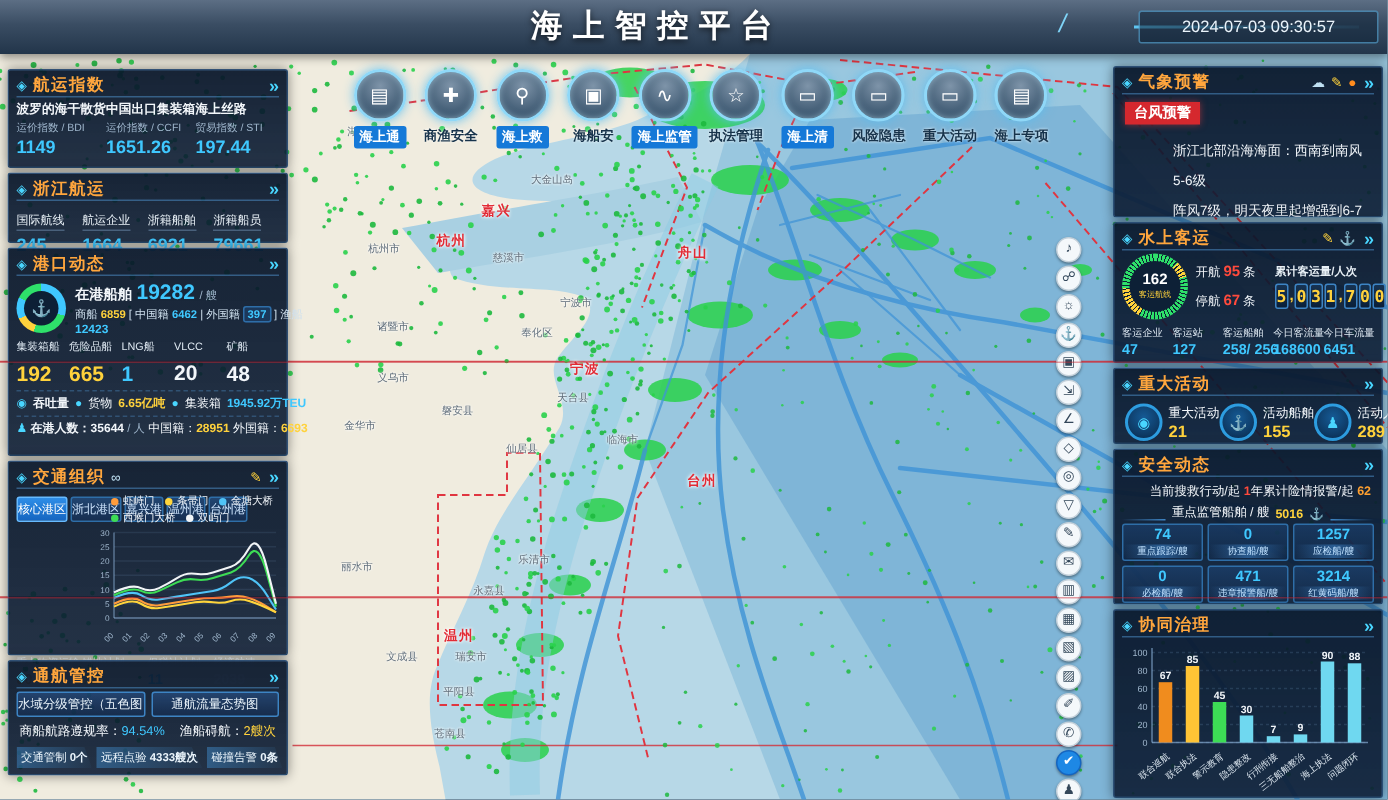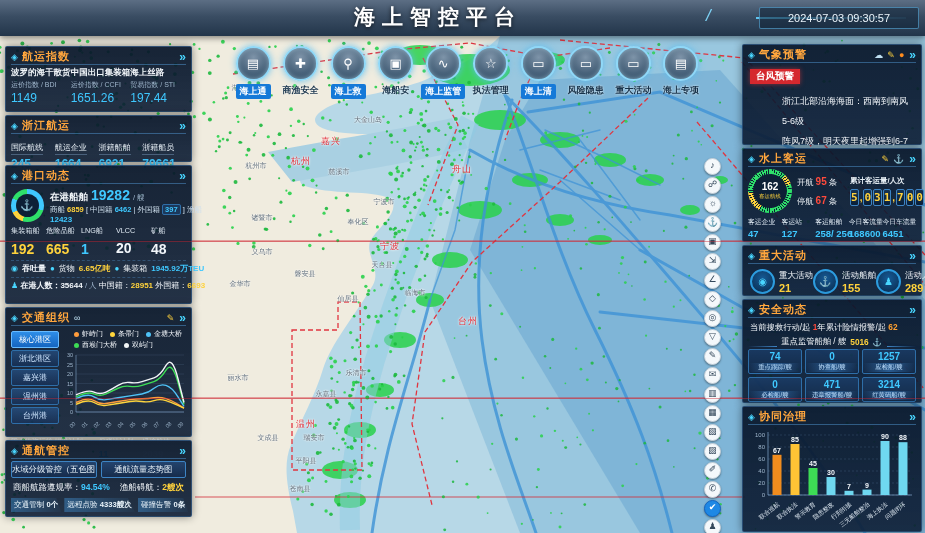--- a/index.html
+++ b/index.html
@@ -3,21 +3,21 @@
 <meta charset="utf-8">
 <style>
   html,body{margin:0;padding:0}
   body{width:925px;height:533px;position:relative;overflow:hidden;background:#0b1d33;
        font-family:"Liberation Sans",sans-serif;-webkit-font-smoothing:antialiased}
   
   #map-svg{position:absolute;inset:0;z-index:0}
   #map-labels{position:absolute;inset:0;z-index:2;pointer-events:none}
   .city-lb{position:absolute;font-size:7px;color:#5f6d7a;transform:translate(-50%,-50%);
            text-shadow:0 0 2px #fff,0 0 2px #fff;white-space:nowrap}
-  .zone-lb{position:absolute;font-size:9px;font-weight:normal;color:#e22b35;letter-spacing:1px;
+  .zone-lb{position:absolute;font-size:9px;font-weight:bold;color:#e22b35;letter-spacing:1px;
            transform:translate(-50%,-50%);text-shadow:0 0 2px #fff,0 0 3px #fff;white-space:nowrap}
   .lat-ov{position:absolute;left:0;right:0;height:1px;background:rgba(205,40,50,.45);z-index:15;pointer-events:none}
   
   #top-bar{position:absolute;top:0;left:0;right:0;height:36px;z-index:20;
            background:linear-gradient(180deg,#5c6e84 0%,#3a4d63 45%,#22354a 100%);
            box-shadow:0 2px 6px rgba(0,0,0,.45)}
   .top-title{position:absolute;left:438px;top:3px;transform:translateX(-50%);font-size:21px;font-weight:bold;
              color:#fff;letter-spacing:7px;text-shadow:0 1px 4px rgba(0,0,0,.7);white-space:nowrap}
   .top-slash{position:absolute;left:706px;top:6px;color:#7fd4f7;font-size:17px;font-style:italic}
   .top-line{position:absolute;left:756px;width:150px;top:17px;height:2px;
@@ -52,21 +52,21 @@
   .ph-sp{flex:1}
   .ph-i{color:#bfe0f2;font-size:9px;margin-left:4px;cursor:pointer}
   .ph-i.amber{color:#ffd23c}.ph-i.orange{color:#ff8c1e}
   .ph-a{color:#49d6ff;font-size:12px;font-weight:bold;margin-left:5px;cursor:pointer}
   .v-c{color:#3fc8ff}.v-y{color:#ffd23c}.v-o{color:#ffa030}.v-w{color:#f2f6fa}.v-r{color:#ff4a3c}
   
   #si-items{display:flex;gap:4px}
   .si-it{flex:1;min-width:0}
   .si-name{font-size:8.5px;color:#f2f6fa;font-weight:bold;white-space:nowrap}
   .si-sub{font-size:7px;color:#9fb6cc;margin:1px 0;white-space:nowrap}
-  .si-val{font-size:12px;font-weight:normal;color:#3fc8ff}
+  .si-val{font-size:12px;font-weight:bold;color:#3fc8ff}
   
   #zj-items{display:flex}
   .zj-it{flex:1;min-width:0}
   .zj-lb{font-size:8px;color:#e8f0f6;white-space:nowrap;border-bottom:1px solid rgba(150,190,230,.35);display:inline-block;padding-bottom:1px}
   .zj-val{font-size:12px;font-weight:bold;color:#3fc8ff;margin-top:2px}
   
   .pt-row1{display:flex;align-items:center;gap:6px}
   .donut{width:33px;height:33px;border-radius:50%;flex:none;position:relative;
          background:conic-gradient(#3fc8ff 0 30%,#2ee06a 30% 55%,#ffd23c 55% 68%,#3fc8ff 68% 82%,#2ee06a 82% 100%)}
   .donut::after{content:"";position:absolute;inset:5px;border-radius:50%;background:#0d2036}
@@ -83,40 +83,40 @@
   .pt-t{flex:1;min-width:0}
   .pt-t-lb{font-size:7.2px;color:#dfe9f2;white-space:nowrap}
   .pt-t-v{font-size:14px;font-weight:bold;margin-top:5px}
   .pt-thr{display:flex;align-items:center;gap:4px;font-size:8px;color:#f2f6fa;margin-top:3px;
           border-top:1px dashed rgba(80,150,210,.35);padding-top:2px;white-space:nowrap}
   .ic-c{color:#49d6ff;font-size:8px}
   .pt-people{font-size:8px;color:#f2f6fa;margin-top:3px;border-top:1px dashed rgba(80,150,210,.35);
              padding-top:2px;white-space:nowrap}
   
   .to-body{display:flex;gap:3px}
-  .to-ports{display:flex;flex-direction:column;gap:2px;width:48px;flex:none;padding-top:3px}
+  .to-ports{display:flex;flex-direction:row;gap:2px;width:48px;flex:none;padding-top:3px}
   .to-pt{height:15px;line-height:15px;text-align:center;font-size:8px;color:#cfe6ff;white-space:nowrap;
          background:linear-gradient(180deg,rgba(40,90,150,.6),rgba(20,50,95,.6));
          border:1px solid #2e6ea8;border-radius:2px;cursor:pointer}
   .to-pt.active{background:linear-gradient(180deg,#2e8ee8,#1565c0);color:#fff;border-color:#66baff}
   .to-right{flex:1;min-width:0}
   #to-legend{display:flex;flex-wrap:wrap;column-gap:7px;row-gap:1px;padding:1px 0 0 12px}
   .lg-it{display:flex;align-items:center;gap:3px;font-size:7px;color:#f2f6fa;white-space:nowrap}
   .lg-dot{width:5px;height:5px;border-radius:50%;flex:none}
   .to-footer{display:flex;margin-top:1px}
   .to-f{flex:1;min-width:0}
   .to-f-lb{font-size:7px;color:#e8f0f6;white-space:nowrap}
   .to-f-v{font-size:9.5px;font-weight:bold;margin-top:1px}
   
   .nc-btns{display:flex;gap:4px;margin-top:2px}
   .nc-b{flex:1;height:15px;line-height:14px;text-align:center;font-size:8.3px;color:#eaf4fb;white-space:nowrap;
         border:1px solid #3d84c4;background:linear-gradient(180deg,rgba(45,95,160,.5),rgba(18,45,85,.6));
         border-radius:2px;cursor:pointer;overflow:hidden}
   .nc-rate{font-size:8.5px;color:#f2f6fa;margin-top:4px;display:flex;justify-content:space-between;padding:0 2px}
-  .nc-rate b{font-weight:bold}
+  .nc-rate b{font-weight:normal}
   .nc-stats{display:flex;gap:3px;margin-top:4px}
   .nc-chip{flex:1;font-size:7.6px;color:#eaf4fb;padding:2px 3px;white-space:nowrap;
            background:linear-gradient(100deg,rgba(60,130,190,.55),rgba(60,130,190,.05));
            clip-path:polygon(0 0,90% 0,100% 100%,0 100%)}
   
   .wx-badge{display:inline-block;background:#d5282e;color:#fff;font-size:9.5px;font-weight:bold;
             padding:1px 6px;margin:3px 0 0 2px;box-shadow:0 0 5px rgba(255,60,60,.5)}
   .wx-text{margin:8px 2px 0 34px;font-size:9px;color:#f2f6fa;line-height:2.2}
   
   .wp-r1{display:flex;align-items:center;gap:5px;margin-top:2px}
@@ -143,21 +143,21 @@
   .wp-s-v{font-size:9.5px;font-weight:bold;color:#3fc8ff;margin-top:1px;white-space:nowrap}
   
   #md-items{display:flex;justify-content:space-between;padding:3px 2px 0}
   .md-it{display:flex;align-items:center;gap:4px;cursor:pointer}
   .md-c{width:21px;height:21px;border-radius:50%;border:2px solid #2d9de0;flex:none;
         background:radial-gradient(circle at 50% 35%,#155a95,#0a2a4c);
         display:flex;align-items:center;justify-content:center;color:#49d6ff;font-size:10px}
   .md-lb{font-size:8.5px;color:#f2f6fa;white-space:nowrap}
   .md-v{font-size:11px;font-weight:bold;color:#ffd23c}
   
-  .sd-l1{display:flex;justify-content:flex-start;font-size:8.3px;color:#f2f6fa;padding:2px 2px 0}
+  .sd-l1{display:flex;justify-content:flex-end;font-size:8.3px;color:#f2f6fa;padding:2px 2px 0}
   .sd-l1 b{font-weight:bold}
   .sd-l2{display:flex;align-items:flex-end;gap:4px;font-size:8.3px;color:#f2f6fa;margin:3px 0 2px}
   .sd-dash{flex:1;height:1px;background:linear-gradient(90deg,transparent,#3d84c4)}
   .sd-dash.r{background:linear-gradient(90deg,#3d84c4,transparent)}
   #sd-boxes{display:grid;grid-template-columns:1fr 1fr 1fr;gap:3px;margin-top:1px}
   .sd-b{border:1px solid #2e6ea8;border-radius:2px;text-align:center;padding:1px 0;cursor:pointer;
         background:linear-gradient(180deg,rgba(30,75,130,.5),rgba(15,40,75,.5))}
   .sd-b-v{font-size:10px;font-weight:bold;color:#3fc8ff}
   .sd-b-lb{font-size:6.4px;color:#bfe1ff;margin-top:1px;white-space:nowrap;
            background:linear-gradient(90deg,transparent,rgba(60,130,200,.55),transparent)}

